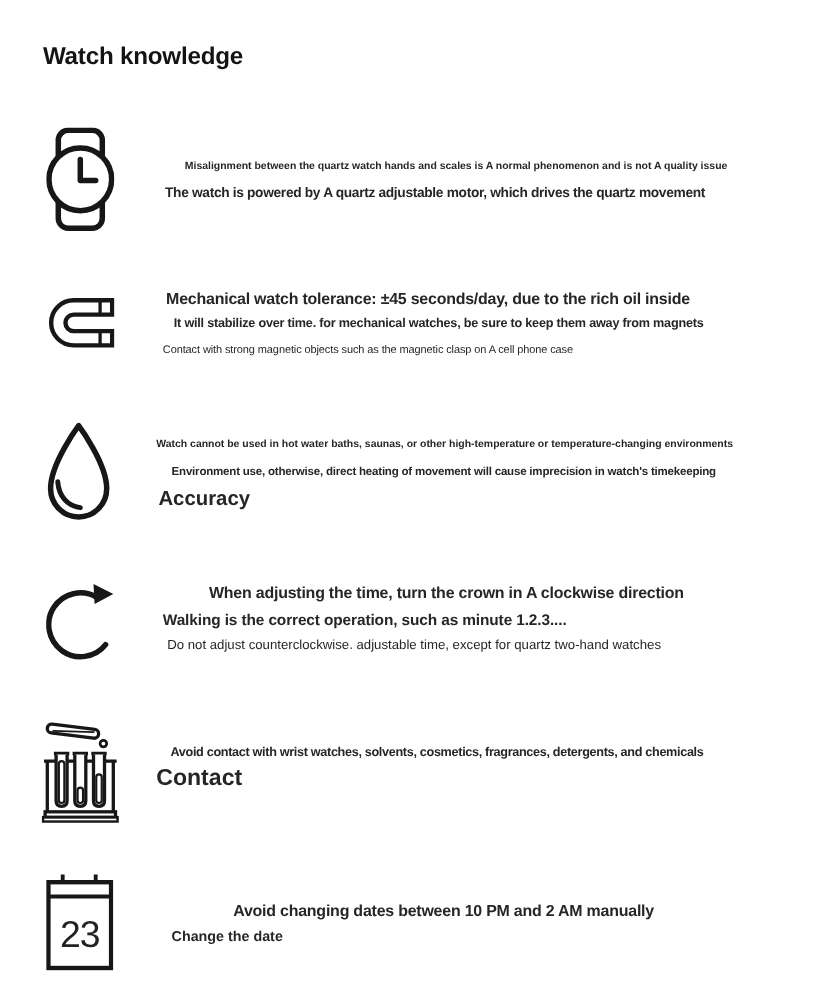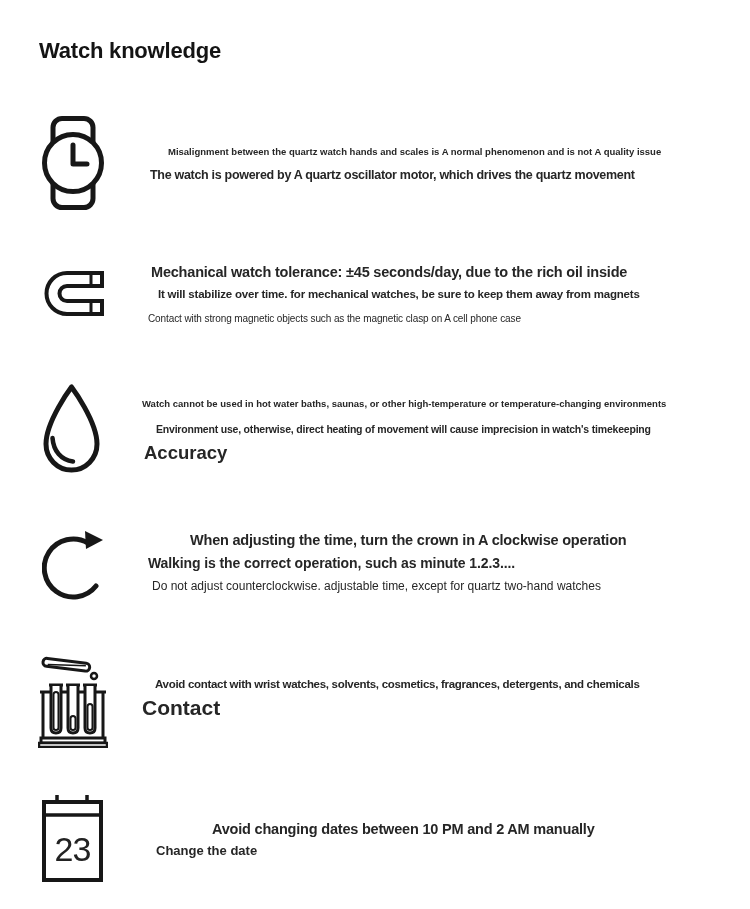--- a/index.html
+++ b/index.html
@@ -22,21 +22,21 @@
 
   <h1 class="title">Watch knowledge</h1>
 
   <div>
     <svg class="icon" style="left:42px;top:116px" width="62" height="94" viewBox="0 0 62 94">
       <rect x="11" y="2.5" width="40" height="89" rx="9" fill="#fff" stroke="#171717" stroke-width="5"></rect>
       <circle cx="31" cy="47" r="28.5" fill="#fff" stroke="#171717" stroke-width="5"></circle>
       <path d="M31 29 V48 H45" fill="none" stroke="#171717" stroke-width="5" stroke-linecap="round" stroke-linejoin="round"></path>
     </svg>
     <div class="ln" style="left:168px;top:147px;font-size:9.5px;font-weight:700;">Misalignment between the quartz watch hands and scales is A normal phenomenon and is not A quality issue</div>
-    <div class="ln" style="left:150px;top:168px;font-size:12.5px;font-weight:700;letter-spacing:-0.3px;">The watch is powered by A quartz oscillator motor, which drives the quartz movement</div>
+    <div class="ln" style="left:150px;top:168px;font-size:12.5px;font-weight:700;letter-spacing:-0.3px;">The watch is powered by A quartz adjustable motor, which drives the quartz movement</div>
   </div>
 
   <div>
     <svg class="icon" style="left:40px;top:266px" width="64" height="55" viewBox="0 0 64 55">
       <path d="M62 7 H27 A20.5 20.5 0 0 0 27 48 H62 V35 H27 A7.5 7.5 0 0 1 27 20 H62 Z" fill="#fff" stroke="#171717" stroke-width="4" stroke-linejoin="miter"></path>
       <path d="M51 7 V20 M51 35 V48" fill="none" stroke="#171717" stroke-width="3"></path>
     </svg>
     <div class="ln" style="left:151px;top:264px;font-size:14.5px;font-weight:700;letter-spacing:-0.2px;">Mechanical watch tolerance: ±45 seconds/day, due to the rich oil inside</div>
     <div class="ln" style="left:158px;top:288px;font-size:11.5px;font-weight:700;letter-spacing:-0.2px;">It will stabilize over time. for mechanical watches, be sure to keep them away from magnets</div>
     <div class="ln" style="left:148px;top:313px;font-size:10px;font-weight:400;letter-spacing:-0.1px;">Contact with strong magnetic objects such as the magnetic clasp on A cell phone case</div>
@@ -50,21 +50,21 @@
     <div class="ln" style="left:142px;top:399px;font-size:9.5px;font-weight:700;">Watch cannot be used in hot water baths, saunas, or other high-temperature or temperature-changing environments</div>
     <div class="ln" style="left:156px;top:423px;font-size:10.5px;font-weight:700;letter-spacing:-0.2px;">Environment use, otherwise, direct heating of movement will cause imprecision in watch's timekeeping</div>
     <div class="ln" style="left:144px;top:442px;font-size:18.5px;font-weight:700;">Accuracy</div>
   </div>
 
   <div>
     <svg class="icon" style="left:42px;top:527px" width="66" height="76" viewBox="0 0 66 76">
       <path d="M54 59 A29 29 0 1 1 46 16" fill="none" stroke="#171717" stroke-width="5" stroke-linecap="round"></path>
       <polygon points="43,4 61,13 44,22" fill="#171717"></polygon>
     </svg>
-    <div class="ln" style="left:190px;top:532px;font-size:14.5px;font-weight:700;letter-spacing:-0.2px;">When adjusting the time, turn the crown in A clockwise operation</div>
+    <div class="ln" style="left:190px;top:532px;font-size:14.5px;font-weight:700;letter-spacing:-0.2px;">When adjusting the time, turn the crown in A clockwise direction</div>
     <div class="ln" style="left:148px;top:555px;font-size:14px;font-weight:700;letter-spacing:-0.1px;">Walking is the correct operation, such as minute 1.2.3....</div>
     <div class="ln" style="left:152px;top:580px;font-size:12px;font-weight:400;text-align:right;">Do not adjust counterclockwise. adjustable time, except for quartz two-hand watches</div>
   </div>
 
   <div>
     <svg class="icon" style="left:38px;top:648px" width="70" height="100" viewBox="0 0 70 100">
       <g transform="rotate(7 6 14)">
         <rect x="5" y="10" width="47" height="8" rx="4" fill="#fff" stroke="#171717" stroke-width="3"></rect>
         <path d="M10 16 L48 12.5" stroke="#171717" stroke-width="1.5" fill="none"></path>
       </g>

